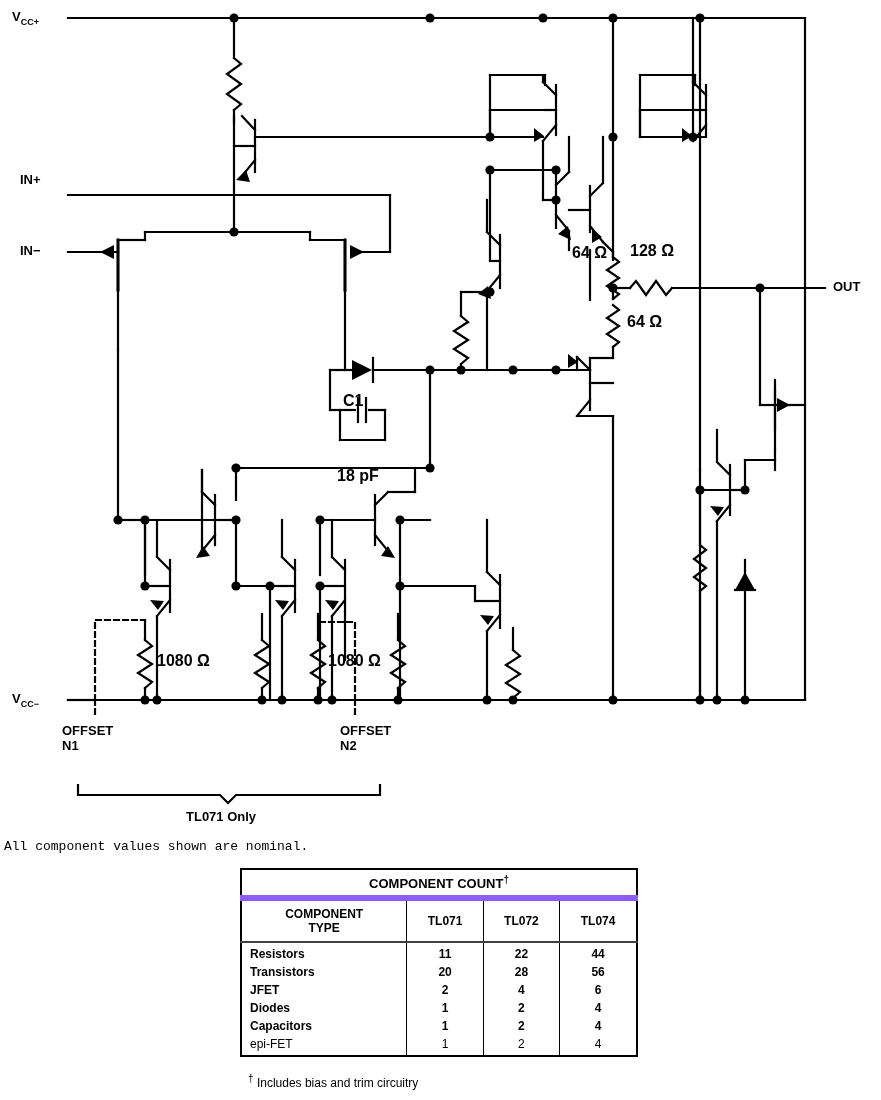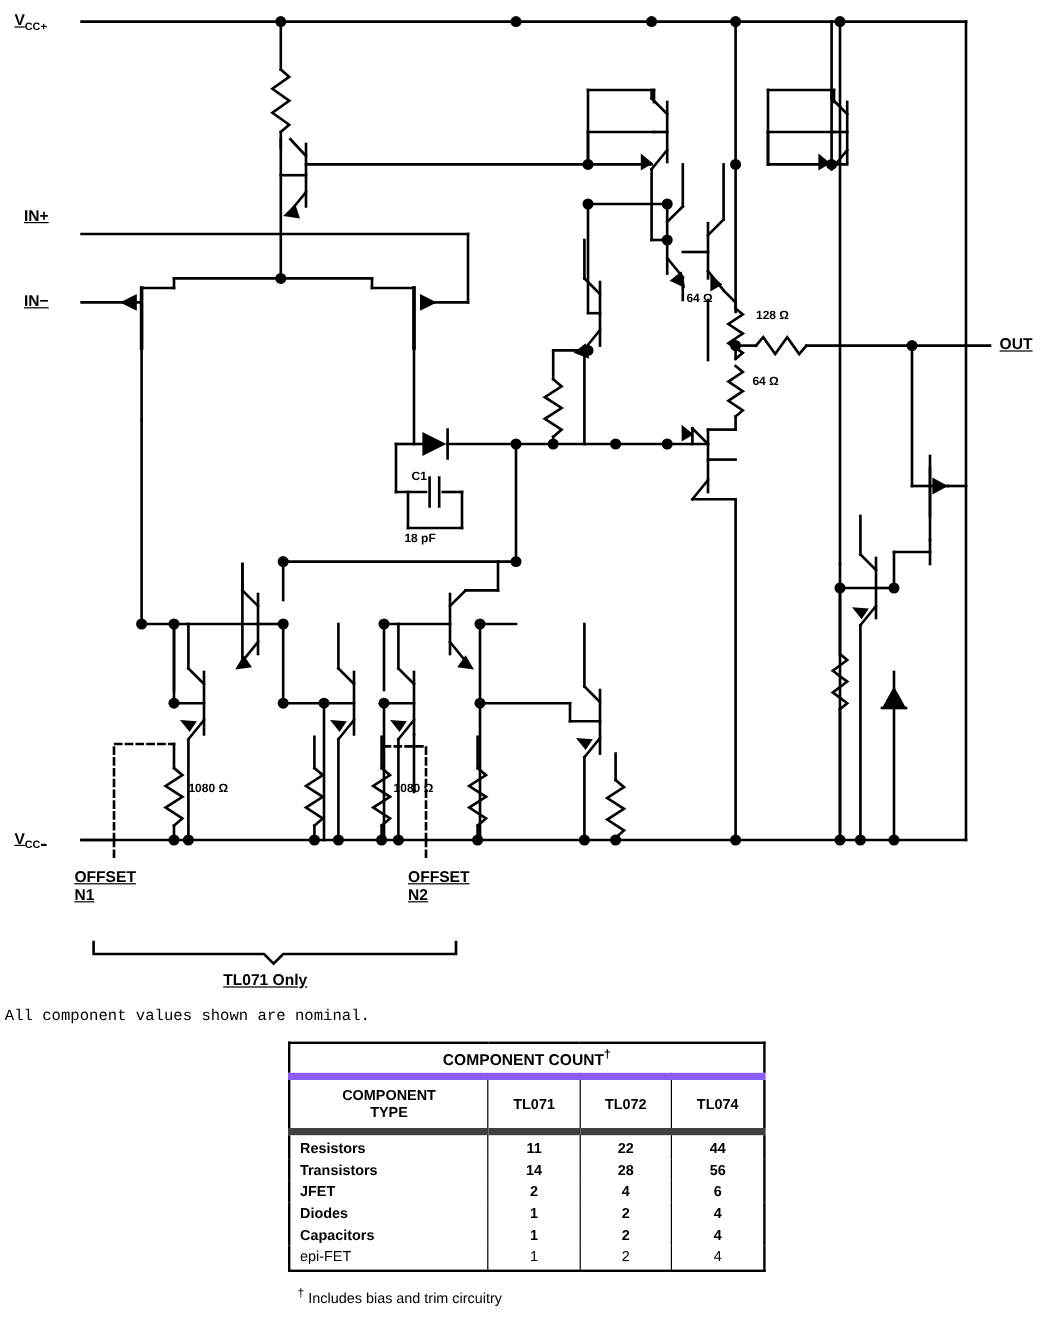--- a/index.html
+++ b/index.html
@@ -26,28 +26,27 @@
     top: 0;
     width: 881px;
     height: 860px;
   }
   .lbl {
     position: absolute;
     font-size: 13px;
     font-weight: bold;
     white-space: nowrap;
     line-height: 1.15;
-    text-decoration: underline;
   }
   .lbl sub {
     font-size: 9px;
   }
   .val {
     position: absolute;
-    font-size: 10px;
+    font-size: 16px;
     font-weight: bold;
     white-space: nowrap;
   }
   .note {
     position: absolute;
     font-size: 13px;
     white-space: nowrap;
     font-family: Liberation Mono, monospace;
   }
   
@@ -69,21 +68,21 @@
     font-weight: bold;
     font-size: 13px;
     padding: 4px 0;
     border-bottom: 6px solid #8b5cf6;
   }
   #count-table .hdr {
     text-align: center;
     font-weight: bold;
     font-size: 12px;
     padding: 6px 2px;
-    border-bottom: 6px solid #404040;
+    border-bottom: 2px solid #404040;
   }
   #count-table td.type {
     text-align: left;
     font-weight: bold;
     padding-left: 8px;
     border: none;
     border-right: 1px solid #000;
   }
   #count-table td.num {
     text-align: center;
@@ -458,25 +457,25 @@
     </g>
   </svg>
 
   <div class="lbl" style="left:12px; top:10px;"><span>V</span><sub>CC+</sub></div>
   <div class="lbl" style="left:12px; top:692px;"><span>V</span><sub>CC−</sub></div>
   <div class="lbl" style="left:20px; top:173px;">IN+</div>
   <div class="lbl" style="left:20px; top:244px;">IN−</div>
   <div class="lbl" style="left:833px; top:280px;">OUT</div>
 
   <div class="val" style="left:572px; top:244px;">64 Ω</div>
-  <div class="val" style="left:630px; top:258px;">128 Ω</div>
+  <div class="val" style="left:630px; top:242px;">128 Ω</div>
   <div class="val" style="left:627px; top:313px;">64 Ω</div>
 
   <div class="val" style="left:343px; top:392px;">C1</div>
-  <div class="val" style="left:337px; top:444px;">18 pF</div>
+  <div class="val" style="left:337px; top:467px;">18 pF</div>
 
   <div class="val" style="left:157px; top:652px;">1080 Ω</div>
   <div class="val" style="left:328px; top:652px;">1080 Ω</div>
 
   <div class="lbl" style="left:62px; top:724px;">
     <span>OFFSET</span><br>
     <span>N1</span>
   </div>
   <div class="lbl" style="left:340px; top:724px;">
     <span>OFFSET</span><br>
@@ -501,21 +500,21 @@
         <td class="hdr">TL074</td>
       </tr>
       <tr class="firstrow">
         <td class="type">Resistors</td>
         <td class="num">11</td>
         <td class="num">22</td>
         <td class="num">44</td>
       </tr>
       <tr>
         <td class="type">Transistors</td>
-        <td class="num">14</td>
+        <td class="num">20</td>
         <td class="num">28</td>
         <td class="num">56</td>
       </tr>
       <tr>
         <td class="type">JFET</td>
         <td class="num">2</td>
         <td class="num">4</td>
         <td class="num">6</td>
       </tr>
       <tr>

